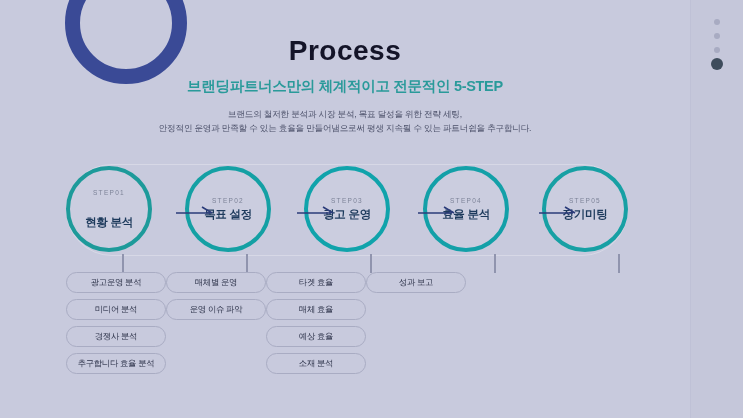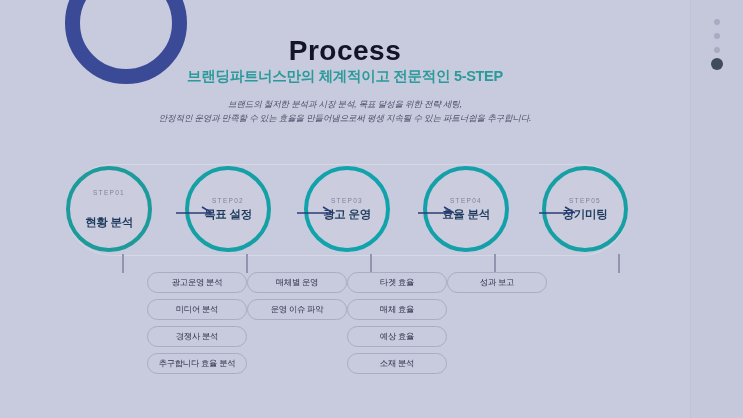--- a/index.html
+++ b/index.html
@@ -50,32 +50,32 @@
   
   .header { position:absolute; left:0; top:0; width:690px; text-align:center; }
   .title {
     margin-top:35px;
     font-size:28px;
     font-weight:bold;
     color:#141428;
     letter-spacing:0.5px;
   }
   .subtitle {
+    margin-top:10px;
     font-size:14.5px;
     font-weight:bold;
     color:#2a9a9a;
     letter-spacing:-0.3px;
   }
   .desc {
     margin-top:12px;
     font-size:8.6px;
     line-height:1.62;
     color:#4a4f68;
     letter-spacing:-0.2px;
-    font-style:italic;
   }
 
   
   .process {
     position:absolute;
     left:66px; top:164px;
     width:562px; height:92px;
     border:1px solid rgba(255,255,255,0.28);
     border-radius:46px;
   }
@@ -141,21 +141,21 @@
     width:2px;
     background:#9094ae;
   }
 
   
   .pill-cols {
     position:absolute;
     left:66px; top:272px;
     width:562px;
     display:flex;
-    justify-content:center;
+    justify-content:flex-start;
   }
   .pill-col {
     width:100px;
     display:flex;
     flex-direction:column;
     align-items:center;
     gap:6px;
   }
   .pill {
     width:100%;

